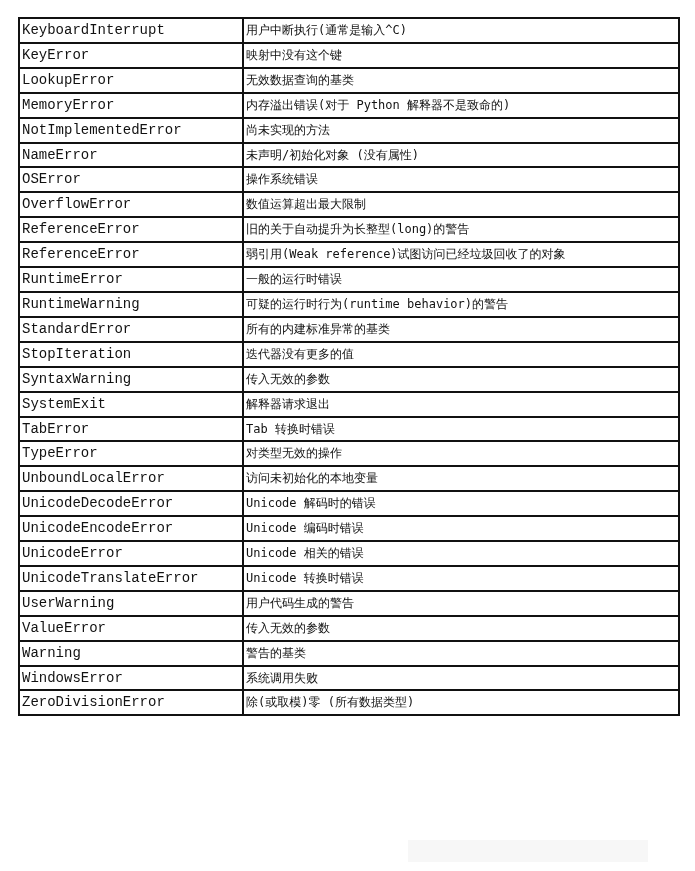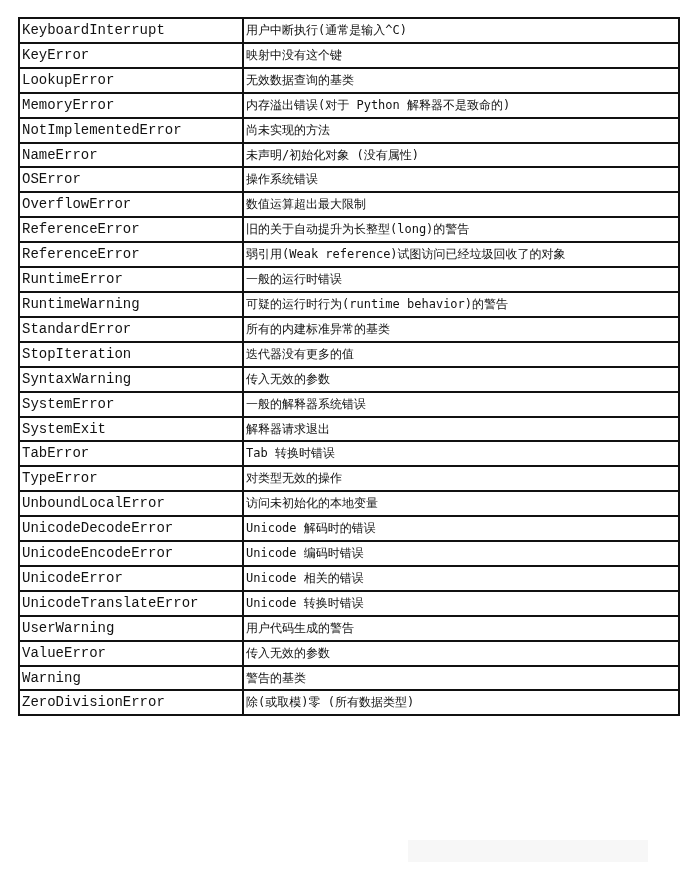--- a/index.html
+++ b/index.html
@@ -113,24 +113,20 @@
         </tr>
       <tr>
           <td class="name">StopIteration</td>
           <td class="desc">迭代器没有更多的值</td>
         </tr>
       <tr>
           <td class="name">SyntaxWarning</td>
           <td class="desc">传入无效的参数</td>
         </tr>
       <tr>
-          <td class="name">SystemError</td>
-          <td class="desc">一般的解释器系统错误</td>
-        </tr>
-      <tr>
           <td class="name">SystemExit</td>
           <td class="desc">解释器请求退出</td>
         </tr>
       <tr>
           <td class="name">TabError</td>
           <td class="desc">Tab 转换时错误</td>
         </tr>
       <tr>
           <td class="name">TypeError</td>
           <td class="desc">对类型无效的操作</td>
@@ -161,20 +157,24 @@
         </tr>
       <tr>
           <td class="name">ValueError</td>
           <td class="desc">传入无效的参数</td>
         </tr>
       <tr>
           <td class="name">Warning</td>
           <td class="desc">警告的基类</td>
         </tr>
       <tr>
+          <td class="name">WindowsError</td>
+          <td class="desc">系统调用失败</td>
+        </tr>
+      <tr>
           <td class="name">ZeroDivisionError</td>
           <td class="desc">除(或取模)零 (所有数据类型)</td>
         </tr>
     </tbody>
   </table>
 </div>
 
 <div class="watermark"></div>
 
 </body></html>

